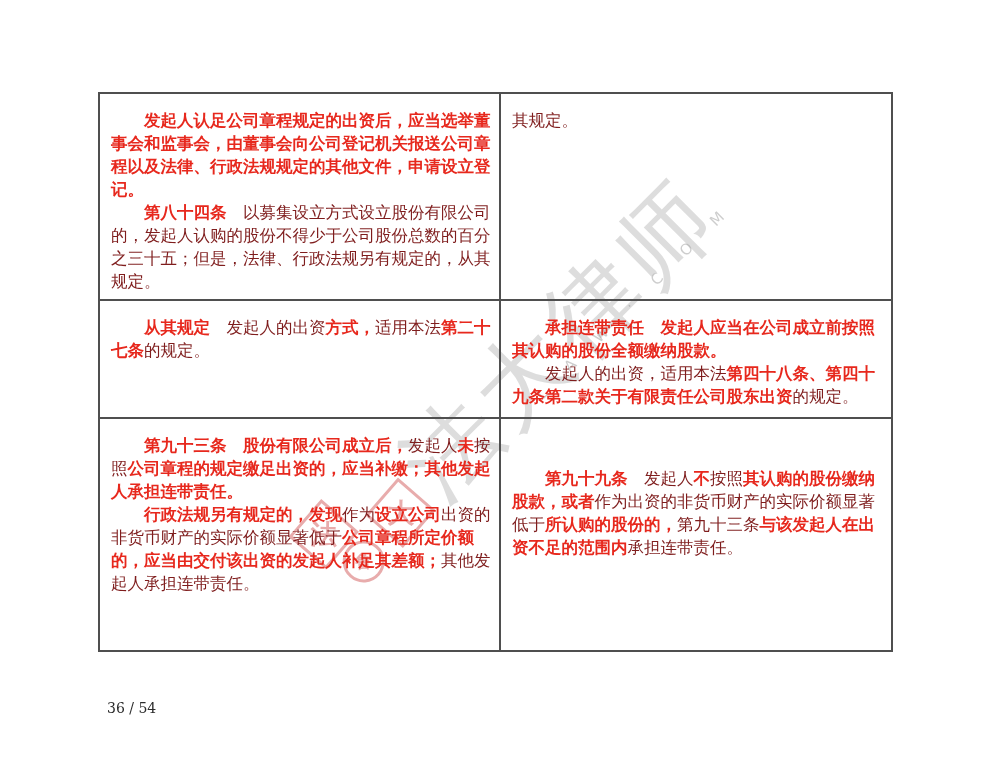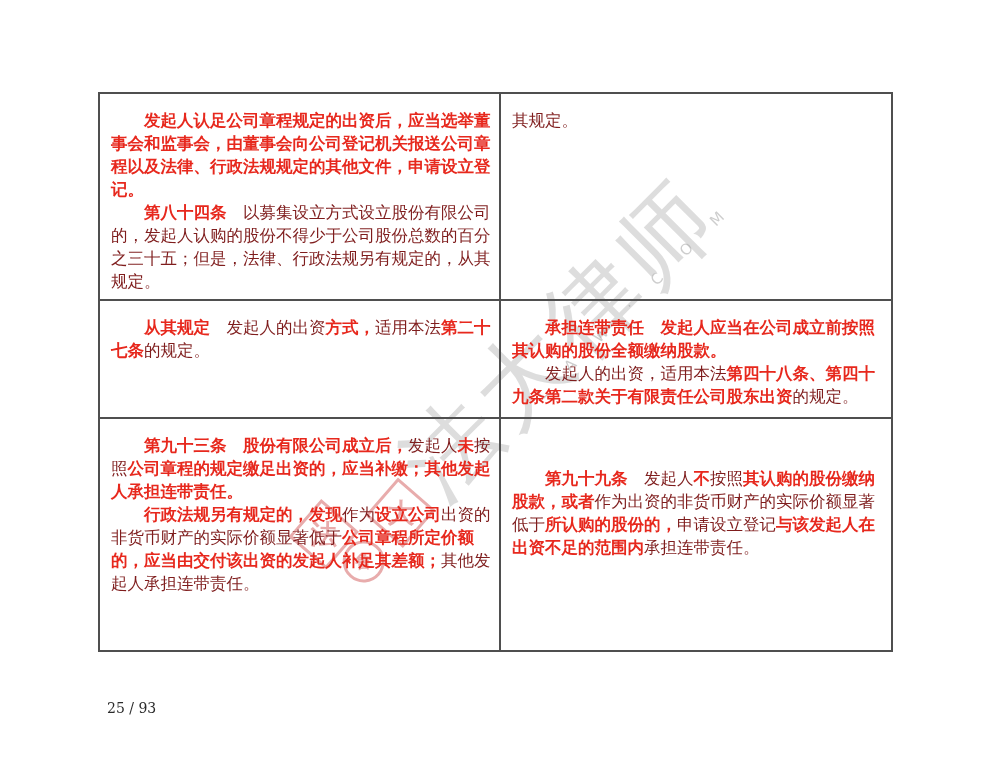--- a/index.html
+++ b/index.html
@@ -82,20 +82,20 @@
             <p><span class="run-red">承担连带责任　发起人应当在公司成立前按照其认购的股份全额缴纳股款。</span></p>
             <p><span class="run-blk">发起人的出资，适用本法</span><span class="run-red">第四十八条、第四十九条第二款关于有限责任公司股东出资</span><span class="run-blk">的规定。</span></p>
           </td>
         </tr>
         <tr>
           <td>
             <p><span class="run-red">第九十三条　股份有限公司成立后，</span><span class="run-blk">发起人</span><span class="run-red">未</span><span class="run-blk">按照</span><span class="run-red">公司章程的规定缴足出资的，应当补缴；其他发起人承担连带责任。</span></p>
             <p><span class="run-red">行政法规另有规定的，发现</span><span class="run-blk">作为</span><span class="run-red">设立公司</span><span class="run-blk">出资的非货币财产的实际价额显著低于</span><span class="run-red">公司章程所定价额的，应当由交付该出资的发起人补足其差额；</span><span class="run-blk">其他发起人承担连带责任。</span></p>
           </td>
           <td>
-            <p><span class="run-red">第九十九条</span><span class="run-blk">　发起人</span><span class="run-red">不</span><span class="run-blk">按照</span><span class="run-red">其认购的股份缴纳股款，或者</span><span class="run-blk">作为出资的非货币财产的实际价额显著低于</span><span class="run-red">所认购的股份的，</span><span class="run-blk">申请设立登记</span><span class="run-red">与该发起人在出资不足的范围内</span><span class="run-blk">承担连带责任。</span></p>
+            <p><span class="run-red">第九十九条</span><span class="run-blk">　发起人</span><span class="run-red">不</span><span class="run-blk">按照</span><span class="run-red">其认购的股份缴纳股款，或者</span><span class="run-blk">作为出资的非货币财产的实际价额显著低于</span><span class="run-red">所认购的股份的，</span><span class="run-blk">第九十三条</span><span class="run-red">与该发起人在出资不足的范围内</span><span class="run-blk">承担连带责任。</span></p>
           </td>
         </tr>
       </tbody>
   </table>
 
-  <div class="footer">25 / 93</div>
+  <div class="footer">36 / 54</div>
 </div>
 
 </body></html>

